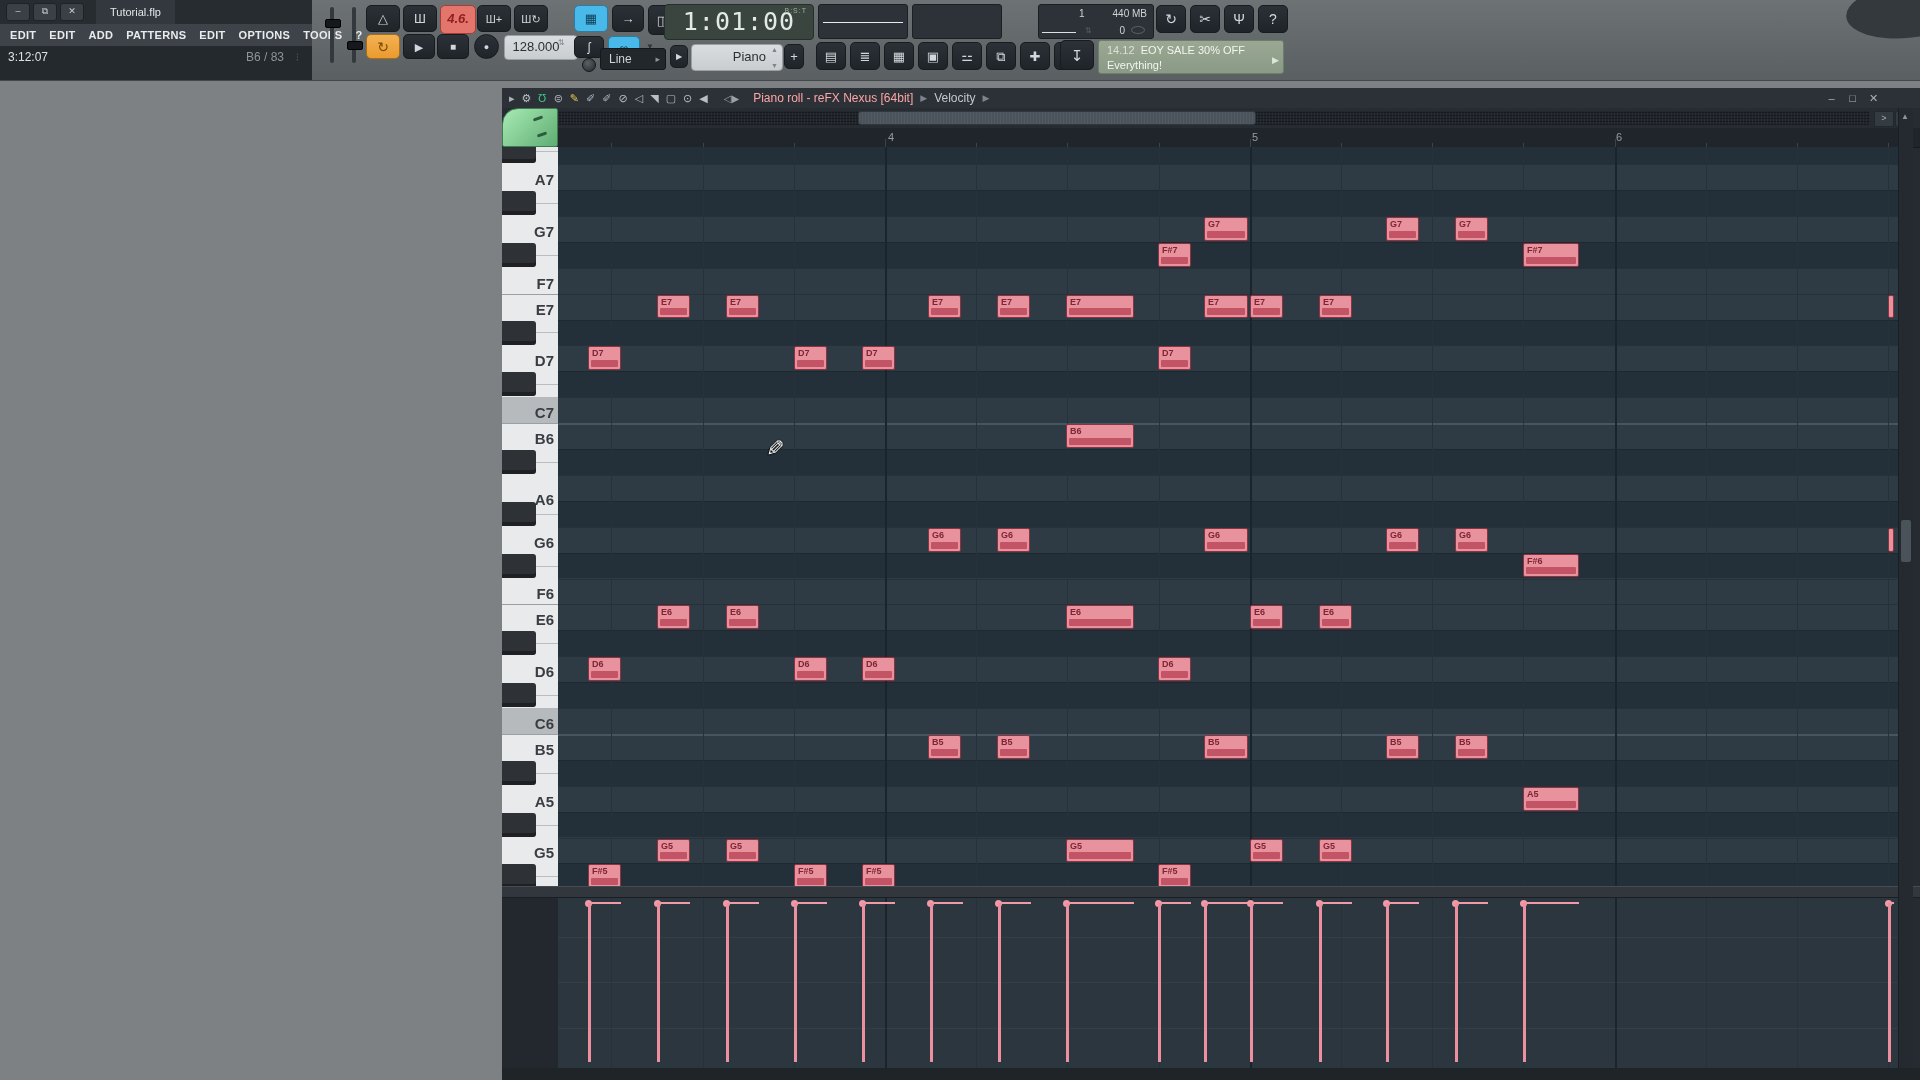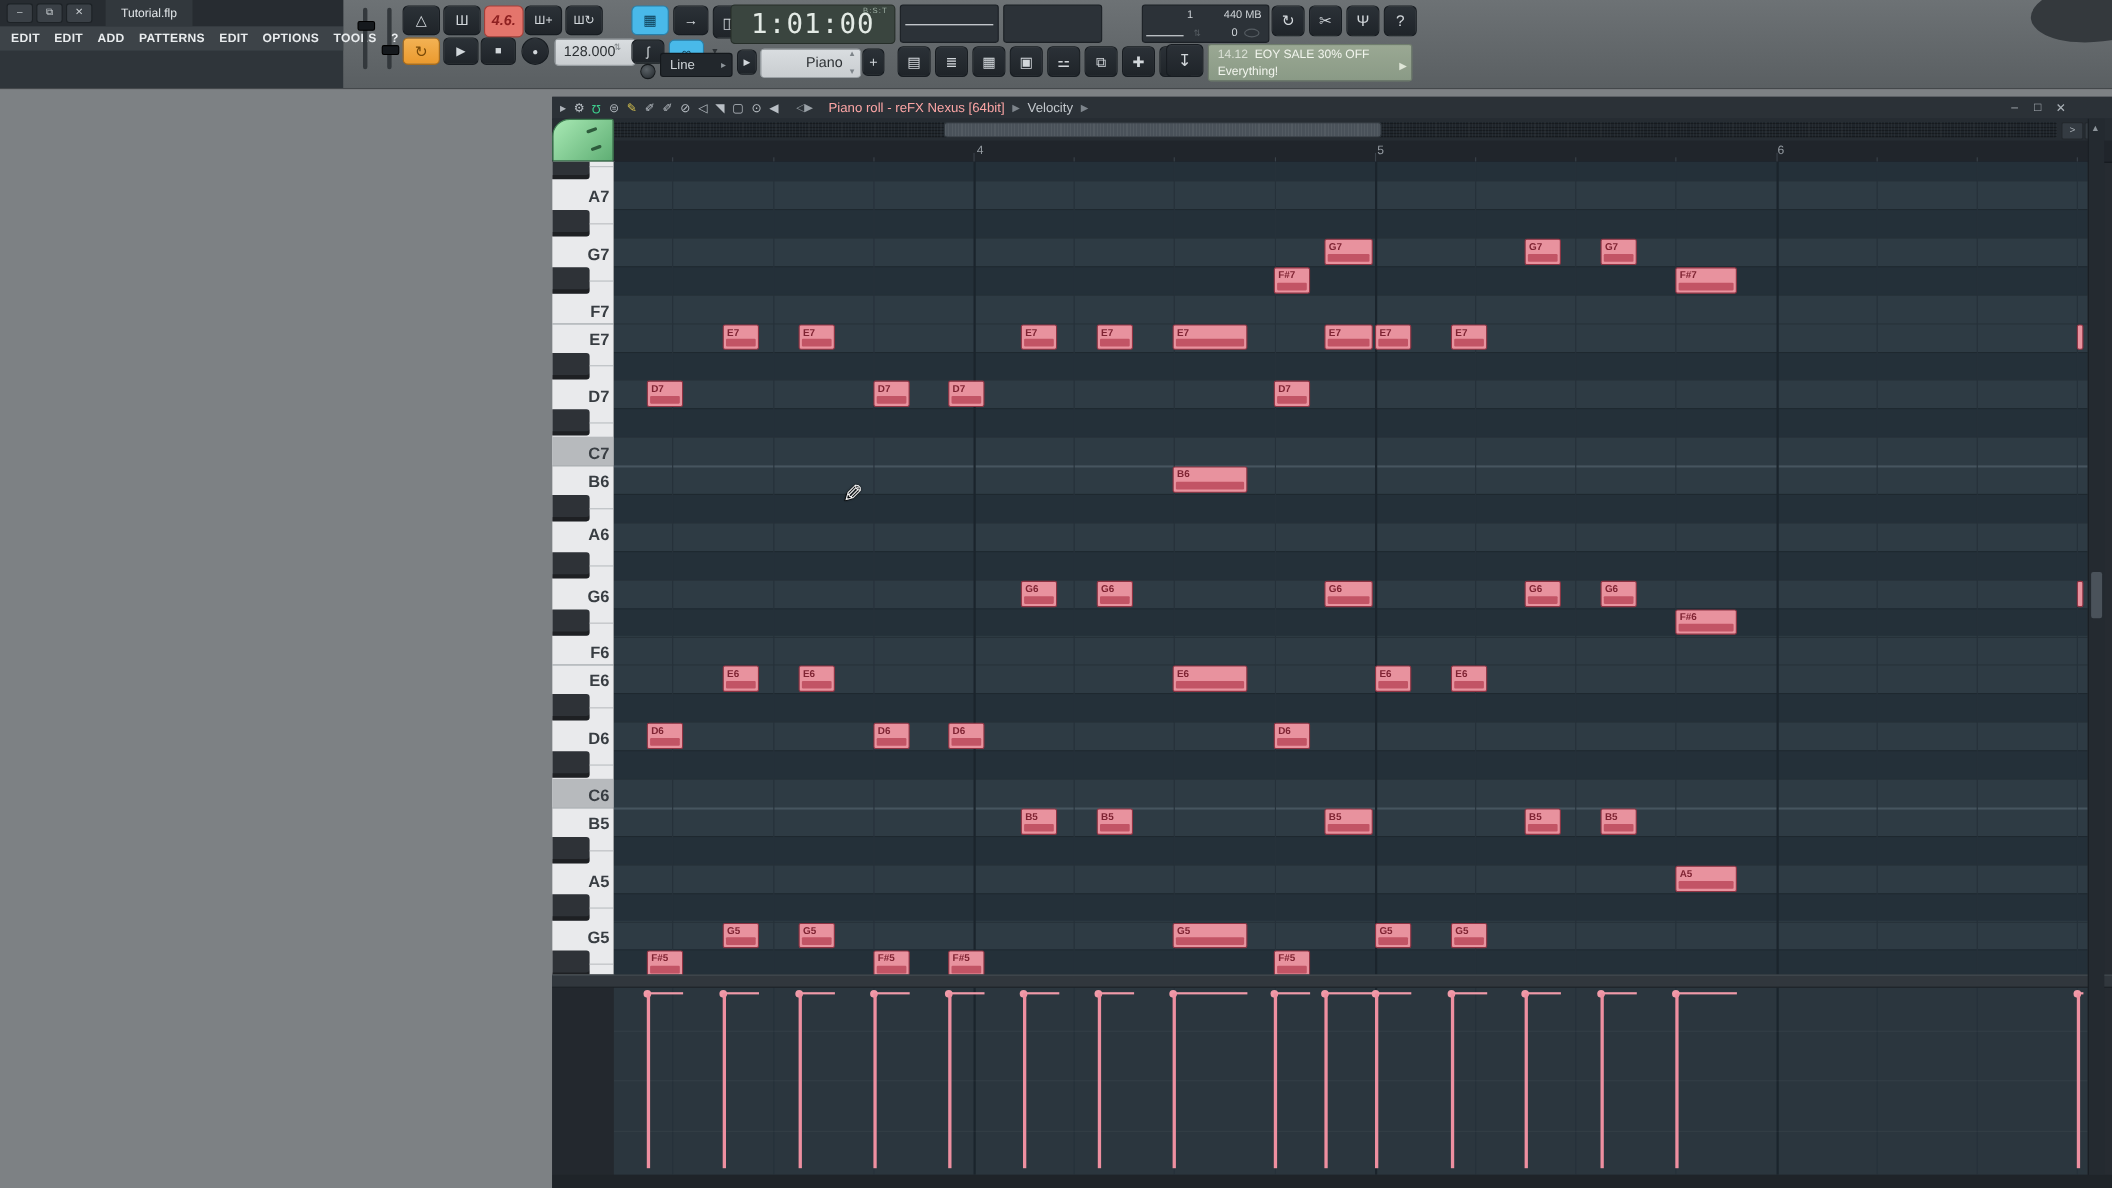--- a/index.html
+++ b/index.html
@@ -94,20 +94,25 @@
   <div id="menu-row" class="abs">
       <span>EDIT</span>
       <span>EDIT</span>
       <span>ADD</span>
       <span>PATTERNS</span>
       <span>EDIT</span>
       <span>OPTIONS</span>
       <span>TOOLS</span>
       <span>?</span>
     </div>
+  <div id="status-row" class="abs">
+    <div id="hint-time" class="abs">3:12:07</div>
+    <div id="hint-note" class="abs">B6 / 83</div>
+    <div id="hint-ico" class="abs">⫶</div>
+  </div>
 </div>
 
 <div class="vslider abs" style="left:330px;top:7px">
     <div class="vhandle abs" style="top:12px"></div>
   </div>
 <div class="vslider abs" style="left:352px;top:7px">
     <div class="vhandle abs" style="top:34px"></div>
   </div>
 
 <div class="tbtn abs icofont" style="left:366px;top:5px;width:34px;height:27px;line-height:26px"><span>△</span></div>
@@ -266,21 +271,21 @@
       <div class="klabel" style="top: 153.55px;">E7</div>
       <div class="blackkey" style="top: 173.5px;"></div>
       <div class="ksep" style="left: 34px; width: 22px; top: 185.45px; background: rgb(185, 189, 192);"></div>
       <div class="klabel" style="top: 205.35px;">D7</div>
       <div class="blackkey" style="top: 225.3px;"></div>
       <div class="ksep" style="left: 34px; width: 22px; top: 237.25px; background: rgb(185, 189, 192);"></div>
       <div class="klabel" style="top: 257.15px;">C7</div>
       <div class="klabel" style="top: 283.05px;">B6</div>
       <div class="blackkey" style="top: 303px;"></div>
       <div class="ksep" style="left: 34px; width: 22px; top: 314.95px; background: rgb(185, 189, 192);"></div>
-      <div class="klabel" style="top: 331px;">A6</div>
+      <div class="klabel" style="top: 344px;">A6</div>
       <div class="blackkey" style="top: 354.8px;"></div>
       <div class="ksep" style="left: 34px; width: 22px; top: 366.75px; background: rgb(185, 189, 192);"></div>
       <div class="klabel" style="top: 386.65px;">G6</div>
       <div class="blackkey" style="top: 406.6px;"></div>
       <div class="ksep" style="left: 34px; width: 22px; top: 418.55px; background: rgb(185, 189, 192);"></div>
       <div class="klabel" style="top: 438.45px;">F6</div>
       <div class="klabel" style="top: 464.35px;">E6</div>
       <div class="blackkey" style="top: 484.3px;"></div>
       <div class="ksep" style="left: 34px; width: 22px; top: 496.25px; background: rgb(185, 189, 192);"></div>
       <div class="klabel" style="top: 516.15px;">D6</div>

